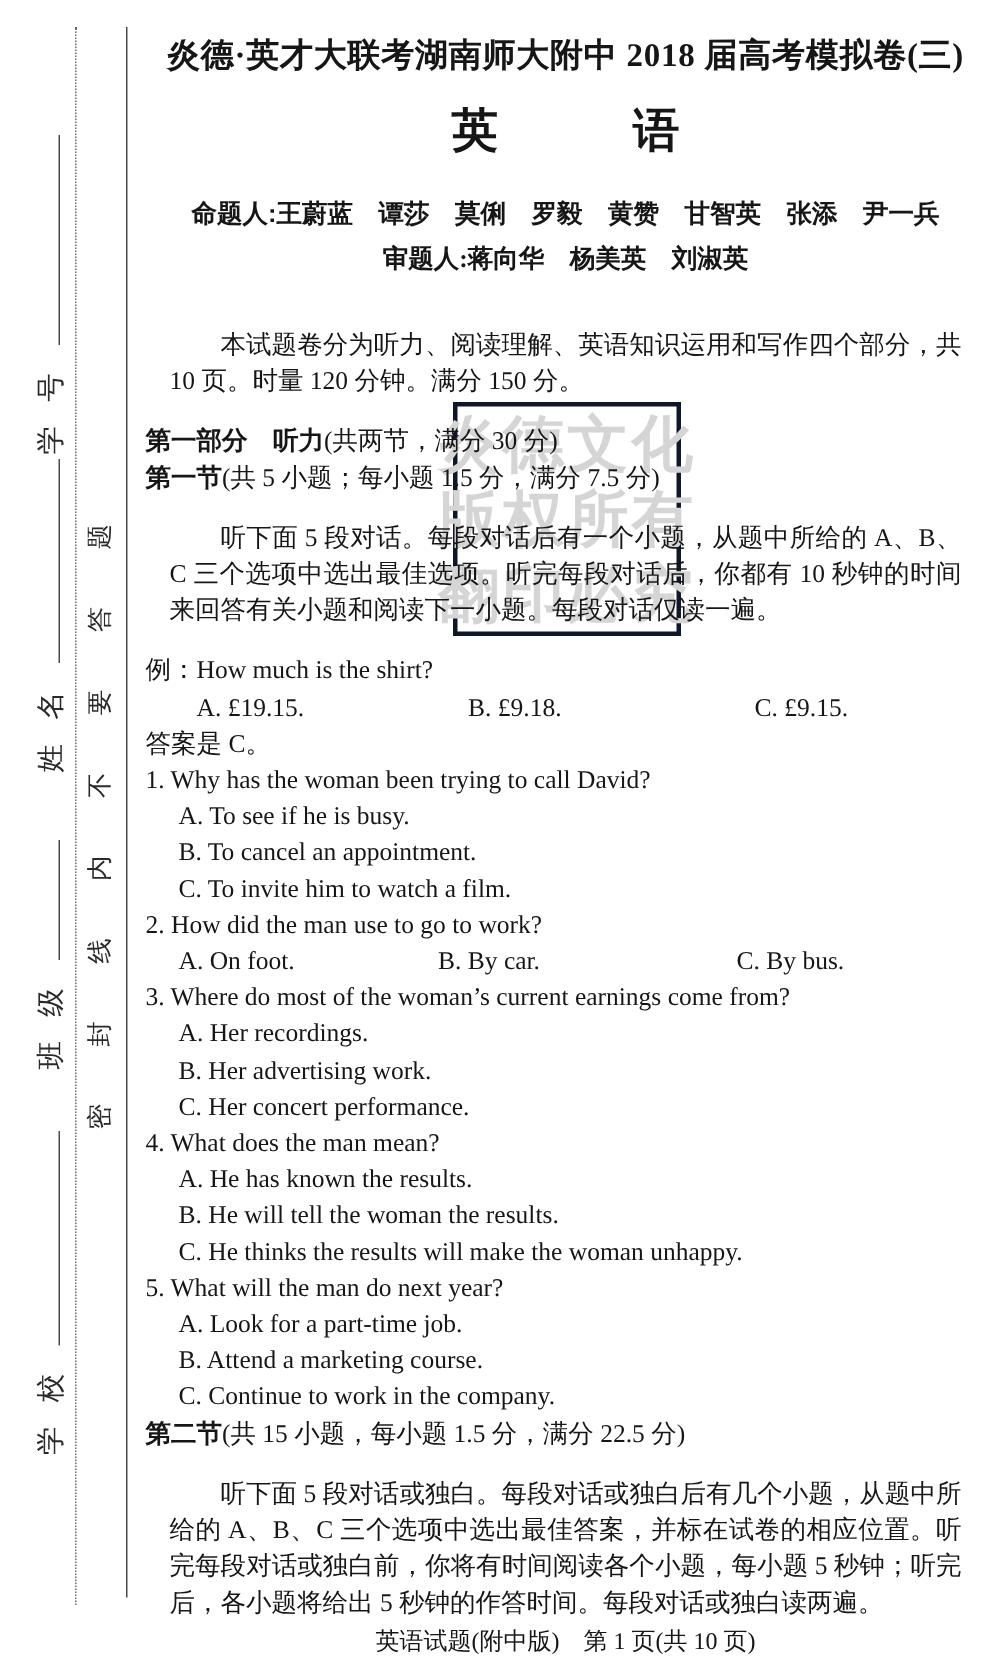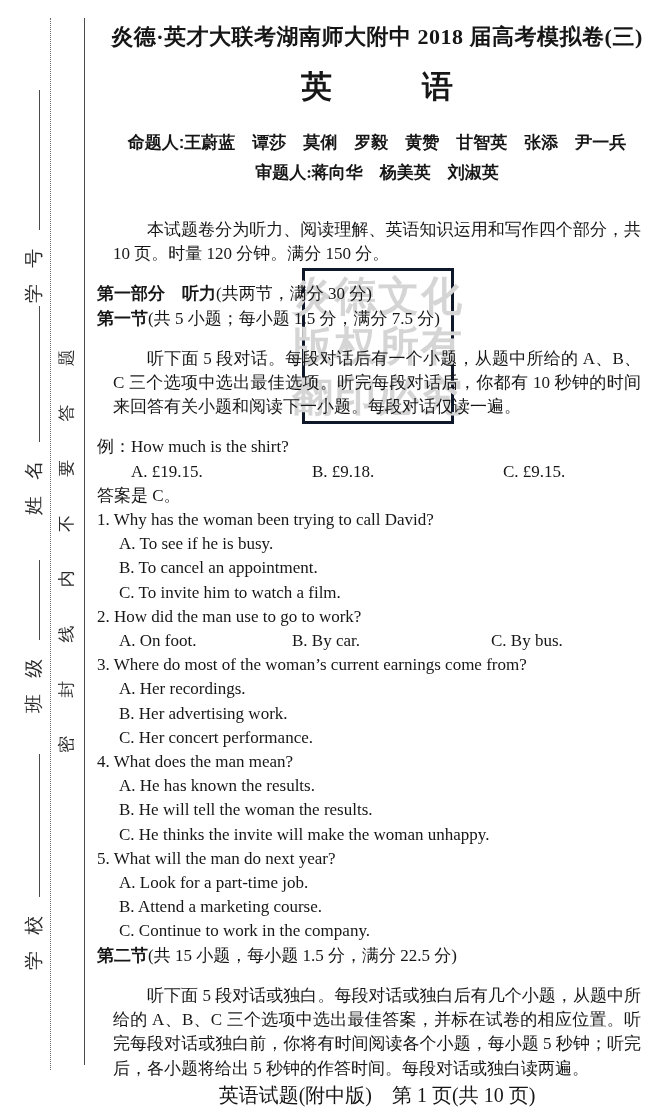--- a/index.html
+++ b/index.html
@@ -78,21 +78,21 @@
   .opt-row .c1 { width:168px; }
   .opt-row .c2 { width:178px; }
   .opt-row.q-row { padding-left:22px; }
   .opt-row.q-row .c1 { width:160px; }
   .opt-row.q-row .c2 { width:186px; }
   .q-text { margin:0; }
   .q-opt { margin:0; padding-left:22px; }
 
   .footer {
     position:absolute; left:97px; top:1084px; width:560px; z-index:1;
-    text-align:center; font-size:20px; line-height:22px;
+    text-align:center; font-size:16px; line-height:22px;
   }
 </style>
 </head>
 <body>
 
 <div class="page">
 
   <div class="watermark">
     <span>炎德文化</span>
     <span>版权所有</span>
@@ -160,21 +160,21 @@
       <p class="q-text">3. Where do most of the woman’s current earnings come from?</p>
       <p class="q-opt">A. Her recordings.</p>
       <p class="q-opt">B. Her advertising work.</p>
       <p class="q-opt">C. Her concert performance.</p>
     </div>
 
     <div>
       <p class="q-text">4. What does the man mean?</p>
       <p class="q-opt">A. He has known the results.</p>
       <p class="q-opt">B. He will tell the woman the results.</p>
-      <p class="q-opt">C. He thinks the invite will make the woman unhappy.</p>
+      <p class="q-opt">C. He thinks the results will make the woman unhappy.</p>
     </div>
 
     <div>
       <p class="q-text">5. What will the man do next year?</p>
       <p class="q-opt">A. Look for a part-time job.</p>
       <p class="q-opt">B. Attend a marketing course.</p>
       <p class="q-opt">C. Continue to work in the company.</p>
     </div>
 
     <p class="heading"><span class="hlabel">第二节</span><span class="hnote">(共 15 小题，每小题 1.5 分，满分 22.5 分)</span></p>

